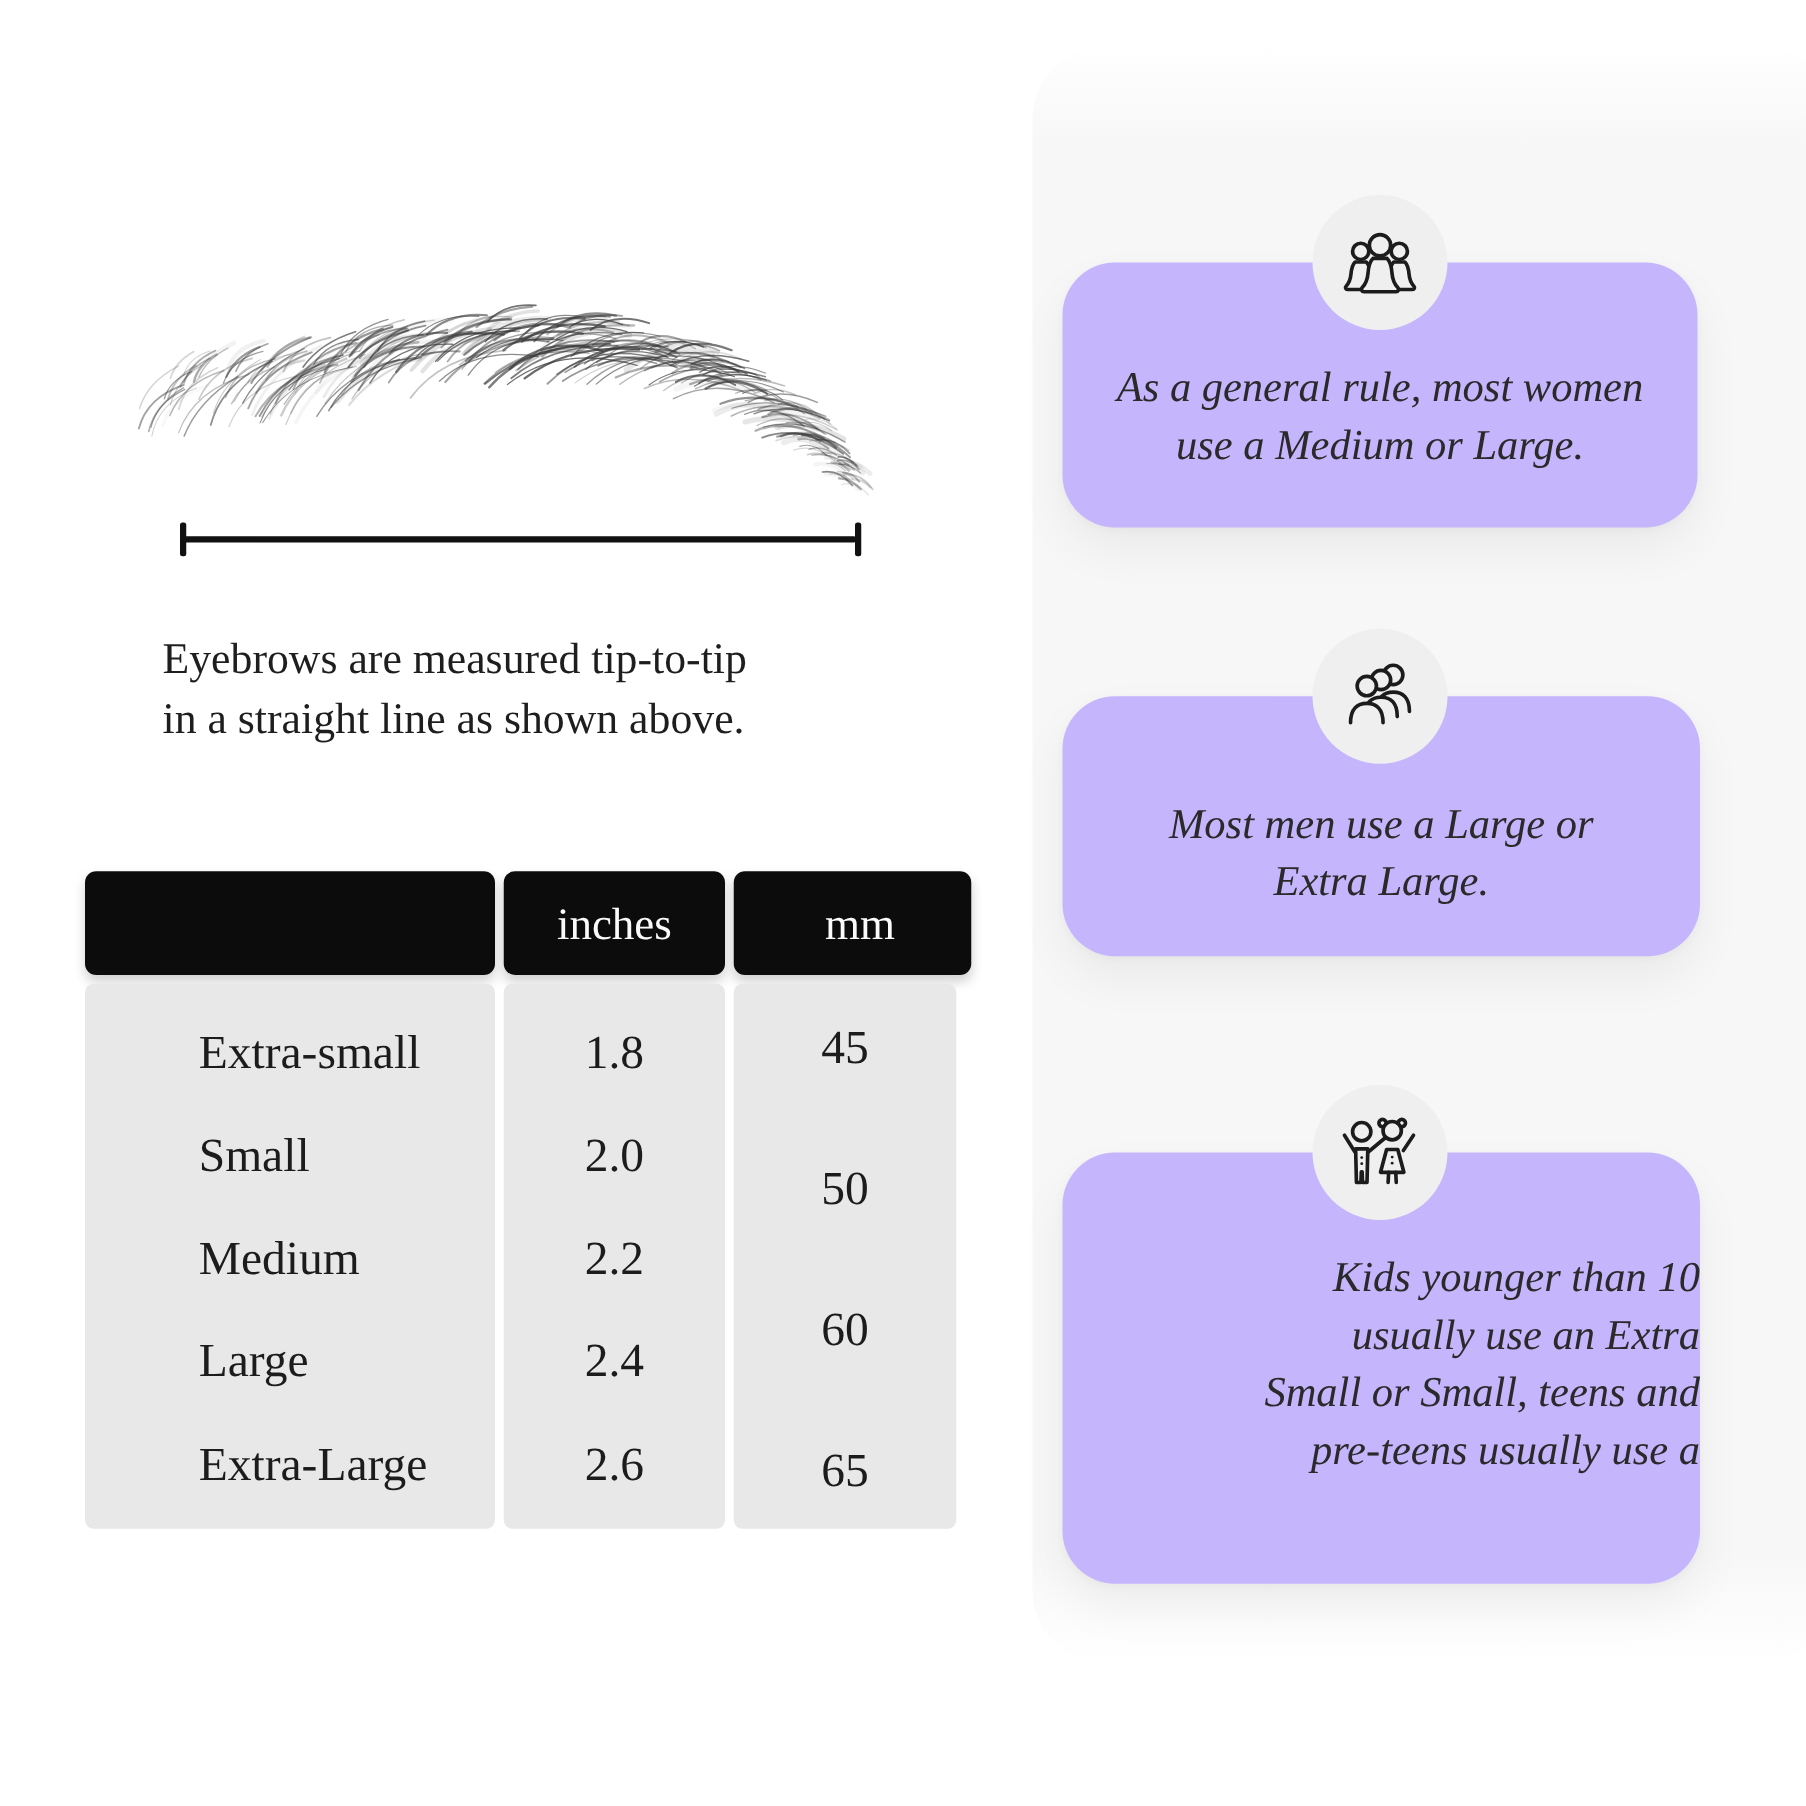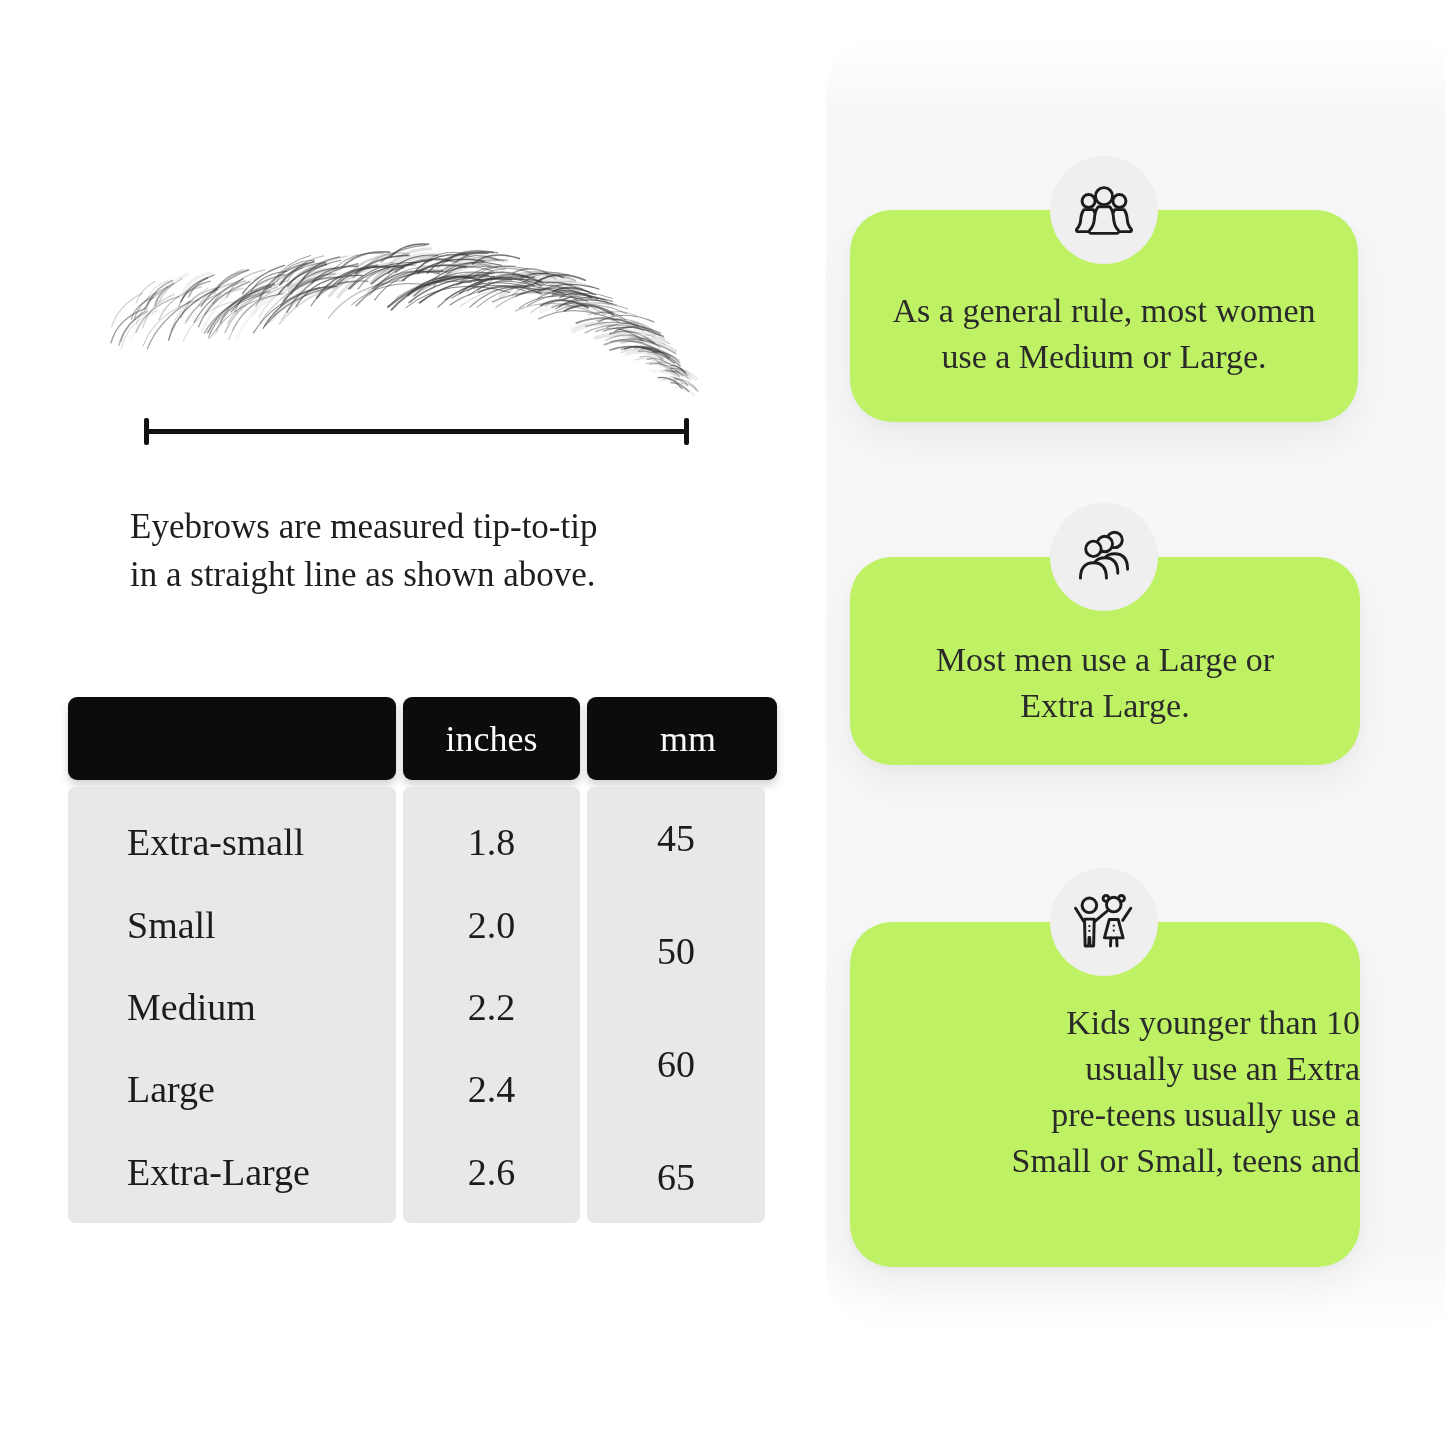--- a/index.html
+++ b/index.html
@@ -34,31 +34,32 @@
   .thead.c3{left:587px;width:178px;padding-left:12px;}
 
   .tcol{
     top:787px;height:436px;background:#e8e8e8;border-radius:7px;
     display:flex;flex-direction:column;padding:14px 0 10px;box-sizing:border-box;
   }
   .tcol.c1{left:68px;width:328px;}
   .tcol.c2{left:403px;width:177px;}
   .tcol.c3{left:587px;width:178px;gap:40px;}
   .cell{flex:1;display:flex;align-items:center;justify-content:center;font-size:38px;color:#1c1c1c;}
-  .tcol.c1 .cell{justify-content:flex-start;padding-left:59px;}
+  .tcol.c1 .cell{justify-content:flex-start;padding-left:91px;}
 
   
   .right-panel{
     left:826px;top:36px;width:640px;height:1296px;border-radius:60px;
     background:linear-gradient(180deg, rgba(247,247,247,0) 0px, #f7f7f7 80px,
                #f7f7f7 calc(100% - 90px), rgba(247,247,247,0) 100%);
   }
   .card{
-    background:#bef264;border-radius:42px;
+    background:#c4b5fd;border-radius:42px;
     box-shadow:0 18px 38px rgba(0,0,0,0.055), 0 2px 8px rgba(0,0,0,0.03);
+    font-style:italic;
   }
   .card.k1{left:850px;top:210px;width:508px;height:212px;}
   .card.k2{left:850px;top:557px;width:510px;height:208px;}
   .card.k3{left:850px;top:922px;width:510px;height:345px;}
   .card-text{position:absolute;left:0;right:0;text-align:center;
     font-size:34px;line-height:46px;color:#2a2a2a;}
   .card.k1 .card-text{top:78px;}
   .card.k2 .card-text{top:80px;}
   .card.k3 .card-text{top:78px;text-align:right;}
 
@@ -414,22 +415,22 @@
 <div class="abs card k2">
   <div class="card-text">
     <div>Most men use a Large or</div>
     <div>Extra Large.</div>
   </div>
 </div>
 <div class="abs card k3">
   <div class="card-text">
     <div>Kids younger than 10</div>
     <div>usually use an Extra</div>
+    <div>Small or Small, teens and</div>
     <div>pre-teens usually use a</div>
-    <div>Small or Small, teens and</div>
   </div>
 </div>
 
 <div class="abs icon-circle k1">
   <svg viewBox="0 0 96 96" fill="none" stroke="#1c1c1c" stroke-width="3.6" stroke-linejoin="round" stroke-linecap="round">
 
     <circle cx="29" cy="37" r="8" fill="#efefef"></circle>
     <path fill="#efefef" d="M23.5,47.5 C20.5,50.5 19.8,55 19.4,59.5 C19,64.5 17.2,68.6 14.6,71.3
       C13.4,72.6 14.2,74.6 16,74.6 L42,74.6 C43.8,74.6 44.6,72.6 43.4,71.3
       C40.8,68.6 39,64.5 38.6,59.5 C38.2,55 37.5,50.5 34.5,47.5 Z"></path>

